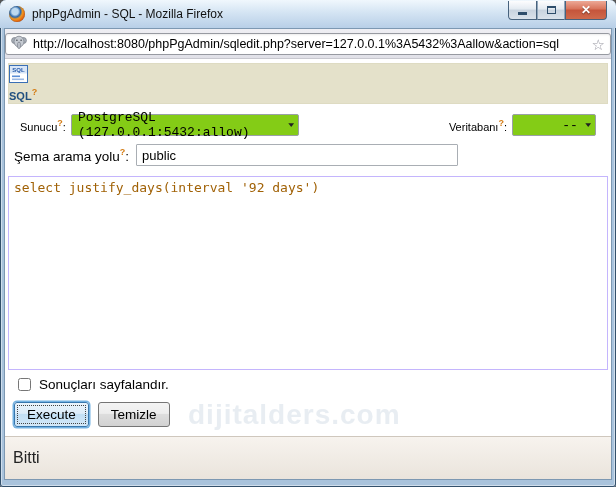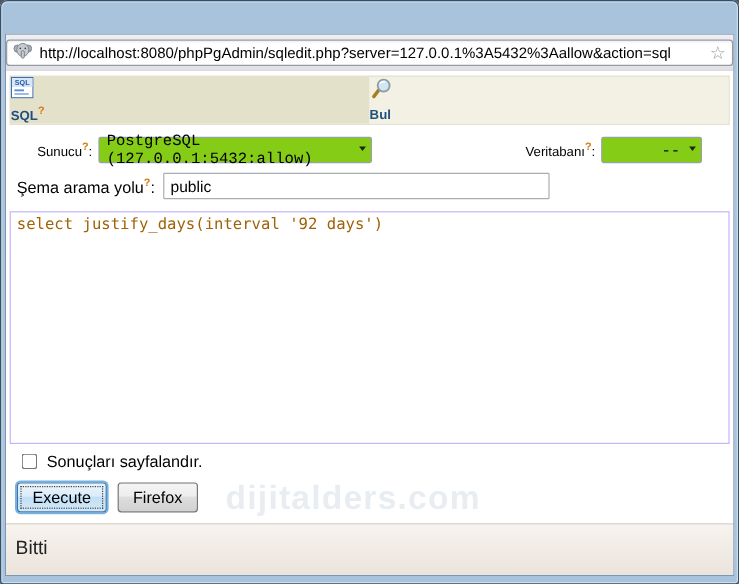--- a/index.html
+++ b/index.html
@@ -73,21 +73,21 @@
   }
   .tab {
     flex:1; display:flex; flex-direction:column; align-items:flex-start; justify-content:center;
     gap:1px; cursor:pointer;
   }
   .tab.active { background:#e4e1ca; }
   .tab.inactive { background:#f2f1e3; }
   .tab-label { font-size:11px; font-weight:bold; color:#21507f; line-height:1.1; }
   .help-sup { color:#d47b12; font-size:9px; vertical-align:super; font-weight:bold; cursor:pointer; }
 
-  .row1 { display:flex; align-items:center; margin-top:10px; padding:0 26px; }
+  .row1 { display:flex; align-items:center; margin-top:10px; padding:0 15px; }
   .small-label { font-size:11px; color:#000; white-space:nowrap; }
   .grow { flex:1; }
 
   .selectbox {
     display:inline-flex; align-items:center; justify-content:flex-end;
     height:22px; margin-left:5px; padding:0 5px 0 6px;
     background:#84cc16; border:1px solid #9aa0a6; border-radius:2px;
     font-size:13px; color:#000; cursor:default;font-family:Liberation Mono, monospace;
   }
   .sel-server { width:228px; }
@@ -137,20 +137,35 @@
     flex:0 0 22px; border-top:1px solid #cfc7bd;
     background:linear-gradient(#f7f3ee, #eae4dc);
     font-size:16px; color:#222; padding:12px 8px; line-height:1.1;
   }
 </style>
 </head>
 <body>
 
 <div class="window">
 
+  <div class="titlebar">
+    <span class="ff-icon"></span>
+    <span class="title-text">phpPgAdmin - SQL - Mozilla Firefox</span>
+    <div class="win-controls">
+      <div class="win-btn btn-min">
+          <span class="min-glyph"></span>
+        </div>
+      <div class="win-btn btn-max">
+          <span class="max-glyph"></span>
+        </div>
+      <div class="win-btn btn-close">
+          <span>✕</span>
+        </div>
+    </div>
+  </div>
 
   <div class="client">
 
     <div class="urlrow">
       <div class="urlfield">
         <span>
           <svg width="16" height="16" viewBox="0 0 16 16">
             <circle cx="3.6" cy="6.5" r="3" fill="#aab1ba" stroke="#7c828c" stroke-width="0.8"></circle>
             <circle cx="12.4" cy="6.5" r="3" fill="#aab1ba" stroke="#7c828c" stroke-width="0.8"></circle>
             <ellipse cx="8" cy="7.6" rx="5" ry="5.4" fill="#c6cbd2" stroke="#7c828c" stroke-width="0.8"></ellipse>
@@ -172,30 +187,20 @@
             <svg width="19" height="18" viewBox="0 0 19 18">
               <rect x="0.5" y="0.5" width="18" height="17" fill="#ffffff" stroke="#3a6fb5"></rect>
               <rect x="1" y="1" width="17" height="7.5" fill="#d8e6f7"></rect>
               <text x="9.5" y="7" font-size="6" font-weight="bold" fill="#2458a8" text-anchor="middle" font-family="Liberation Sans, sans-serif">SQL</text>
               <rect x="3" y="10.5" width="8" height="1.6" fill="#5b8ed6"></rect>
               <rect x="3" y="13.5" width="12" height="1.6" fill="#9ab8e4"></rect>
             </svg>
           </span>
           <span class="tab-label"><span>SQL</span><span class="help-sup">?</span></span>
         </div>
-        <div class="tab inactive">
-          <span>
-            <svg width="20" height="20" viewBox="0 0 20 20">
-              <line x1="7.2" y1="11.6" x2="3.6" y2="16.4" stroke="#a87d1e" stroke-width="3" stroke-linecap="round"></line>
-              <circle cx="11.7" cy="7.3" r="5" fill="#cfe6f4" stroke="#8e9aa5" stroke-width="1.5"></circle>
-              <path d="M8.9 5.2 a4.2 4.2 0 0 1 3.6 -1.2" stroke="#ffffff" stroke-width="1.4" fill="none" stroke-linecap="round"></path>
-            </svg>
-          </span>
-          <span class="tab-label">Bul</span>
-        </div>
       </div>
 
       <div class="row1">
         <span class="small-label"><span>Sunucu</span><span class="help-sup">?</span><span>:</span></span>
         <div class="selectbox sel-server">
           <span>PostgreSQL (127.0.0.1:5432:allow)</span>
           <span class="dd-arrow">▼</span>
         </div>
         <span class="grow"></span>
         <span class="small-label"><span>Veritabanı</span><span class="help-sup">?</span><span>:</span></span>
@@ -212,21 +217,21 @@
 
       <textarea class="sql-area" spellcheck="false" style="">select justify_days(interval '92 days')</textarea>
 
       <div class="paginate-row">
         <input type="checkbox" style="">
         <span>Sonuçları sayfalandır.</span>
       </div>
 
       <div class="btn-row">
         <button class="btn-execute">Execute</button>
-        <button class="btn-reset">Firefox</button>
+        <button class="btn-reset">Temizle</button>
       </div>
 
       <div class="watermark">dijitalders.com</div>
     </div>
 
     <div class="statusbar">
       <span>Bitti</span>
     </div>
 
   </div>

